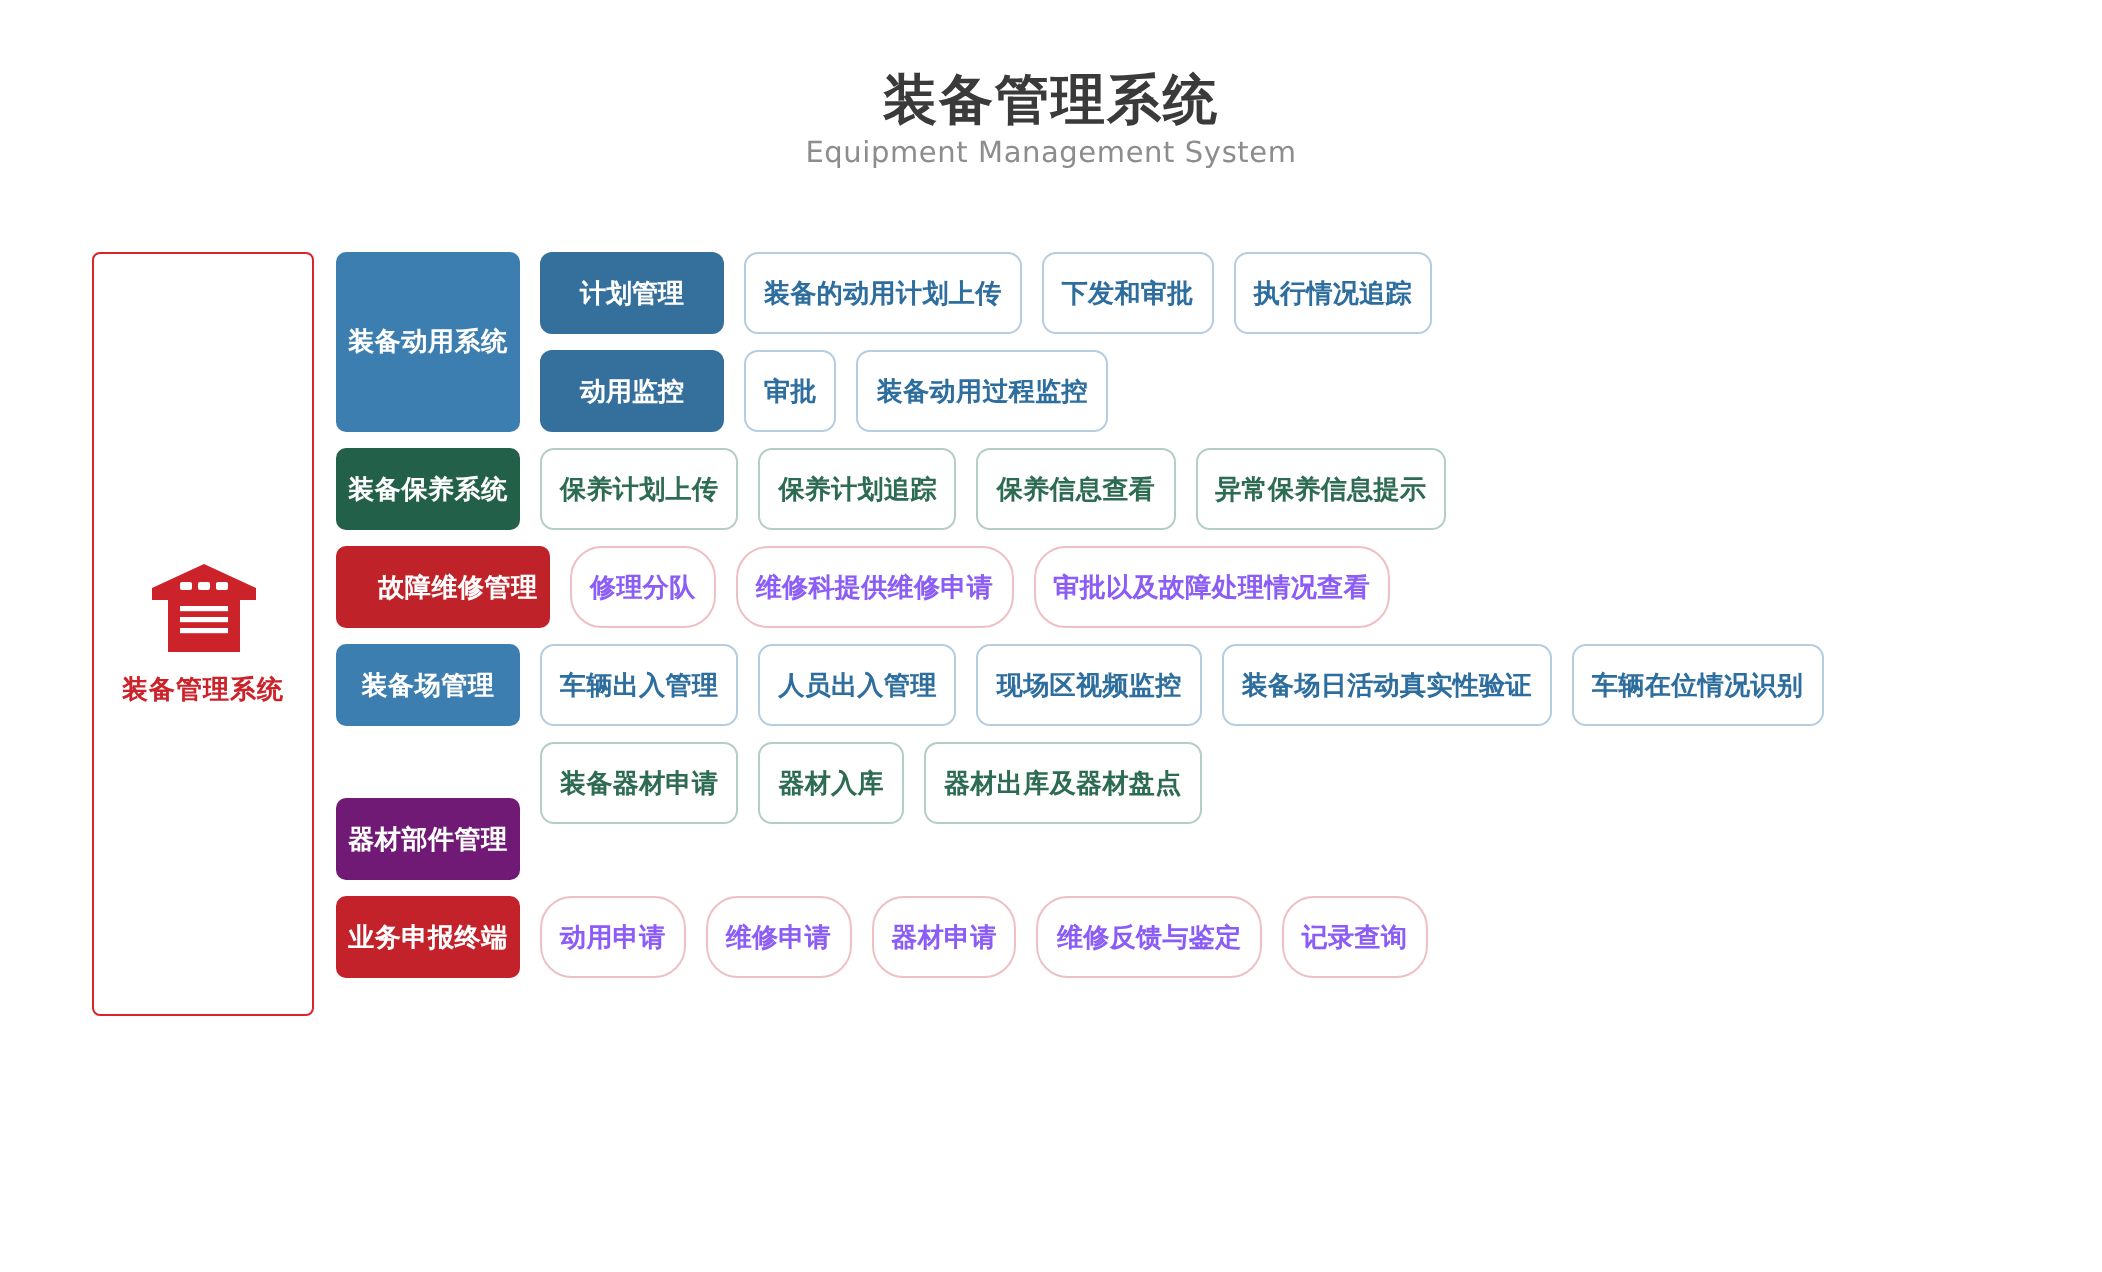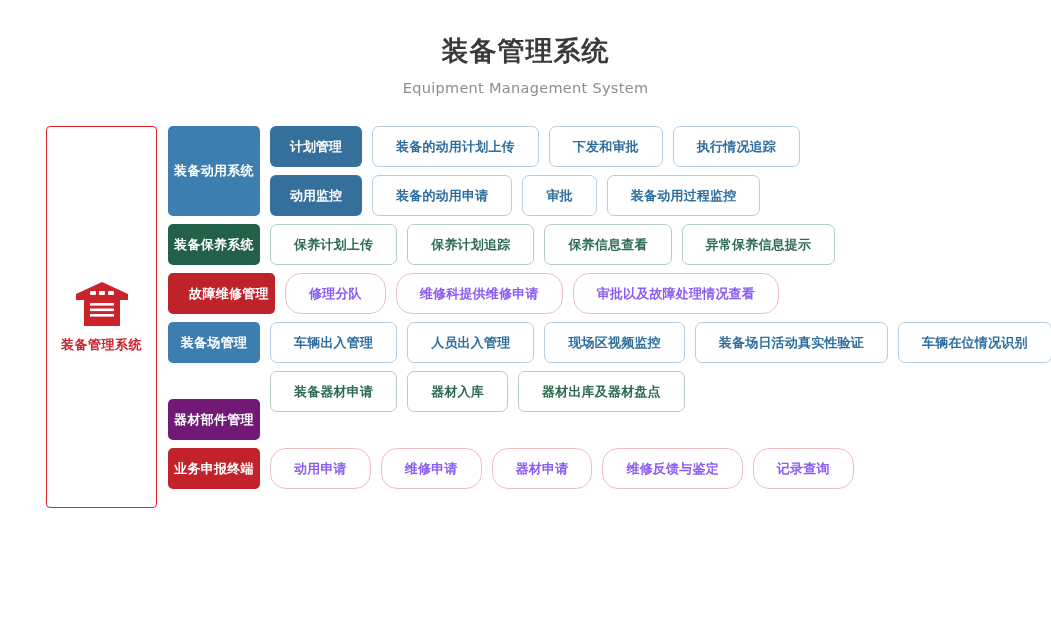--- a/index.html
+++ b/index.html
@@ -24,21 +24,21 @@
     font-size: 27px;
     font-weight: bold;
     color: #3a3a3a;
     letter-spacing: 1px;
     line-height: 1.25;
     margin: 0;
   }
   .page-subtitle {
     font-size: 14.5px;
     color: #8d8d8d;
-    margin-top: 12px;
+    margin-top: 1px;
     letter-spacing: 0.3px;
   }
 
   
   .board {
     position: absolute;
     left: 0;
     top: 126px;
     width: 1051px;
   }
@@ -140,21 +140,21 @@
     border-radius: 7px;
     background: #ffffff;
     border: 1px solid #b6cde1;
     box-sizing: border-box;
     font-size: 13px;
     font-weight: bold;
     display: flex;
     align-items: center;
     justify-content: center;
     text-align: center;
-    padding: 0 23px;
+    padding: 0 9px;
     margin-right: 10px;
     white-space: nowrap;
     letter-spacing: 0.2px;
   }
   .item:last-child { margin-right: 0; }
 
   
   .t-blue   { background: #3c7eb0; }
   .t-blue2  { background: #356f9c; }
   .t-green  { background: #236049; }
@@ -200,21 +200,20 @@
               <div class="subcat t-blue2">计划管理</div>
               <div class="items">
                 <div class="item i-blue">装备的动用计划上传</div>
                 <div class="item i-blue">下发和审批</div>
                 <div class="item i-blue">执行情况追踪</div>
               </div>
             </div>
             <div class="subrow">
               <div class="subcat t-blue2">动用监控</div>
               <div class="items">
-                <div class="item i-blue">装备的动用申请</div>
                 <div class="item i-blue">审批</div>
                 <div class="item i-blue">装备动用过程监控</div>
               </div>
             </div>
           </div>
         </div>
         <div class="row">
           <div class="cat t-green">装备保养系统</div>
           <div class="subrows">
             <div class="subrow">

